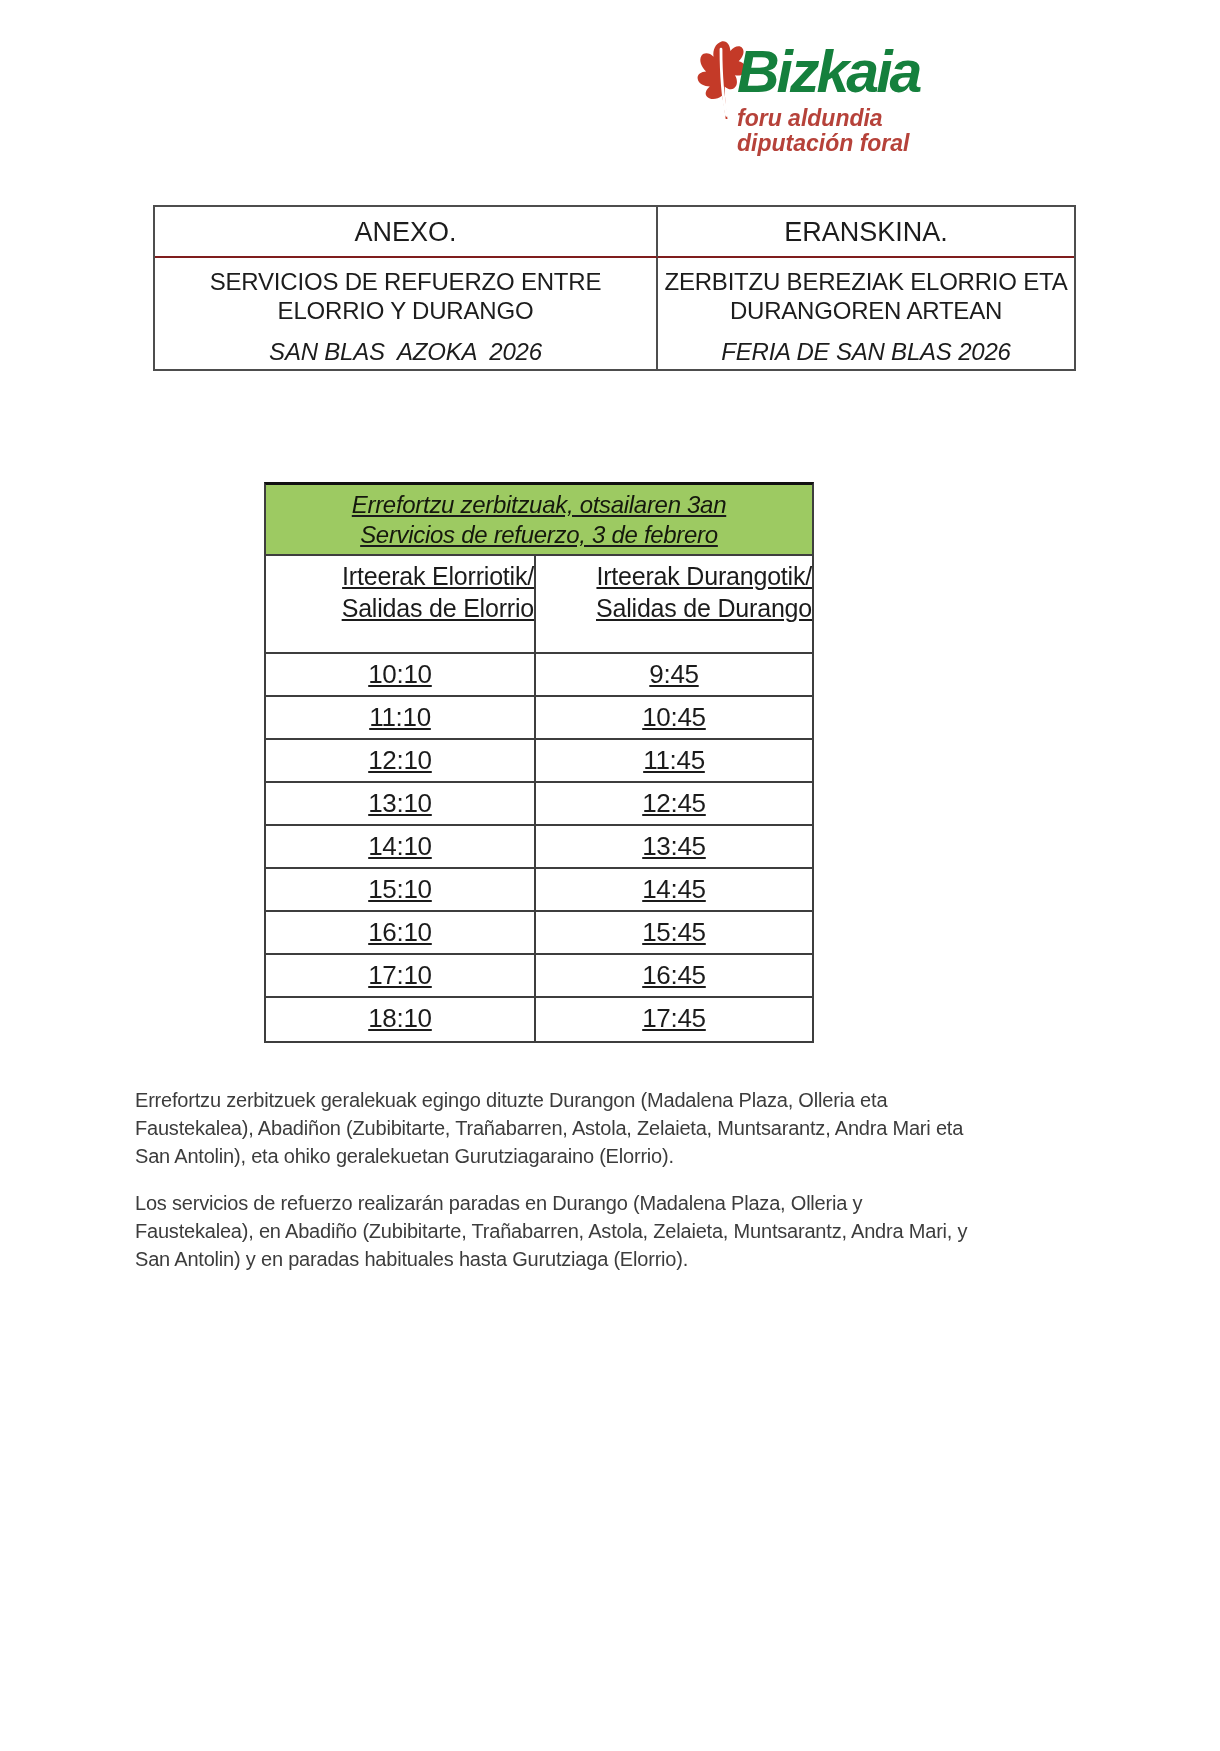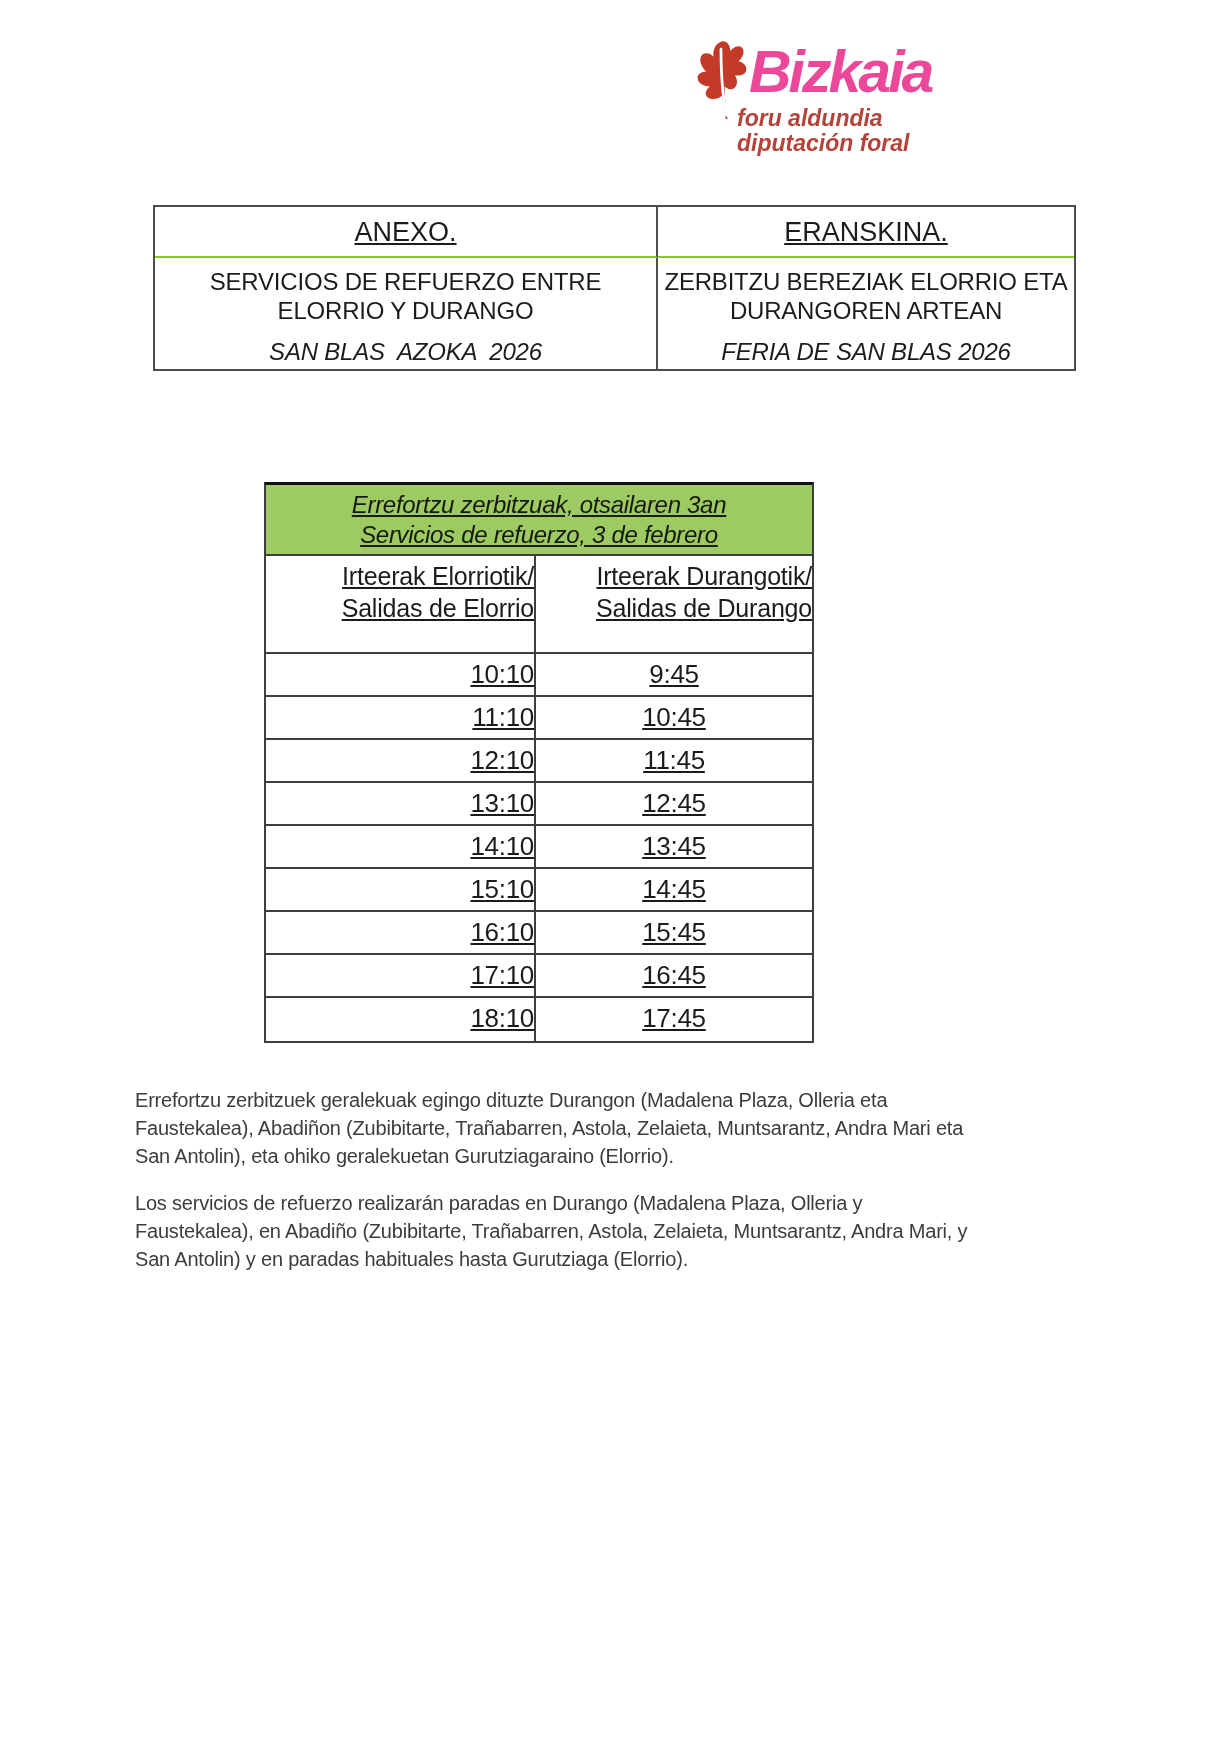--- a/index.html
+++ b/index.html
@@ -7,60 +7,60 @@
   body { font-family:"Liberation Sans", sans-serif; }
   .page {
     position:relative; width:1220px; height:1751px;
     background:#ffffff; overflow:hidden;
   }
 
   
   .logo { position:absolute; left:693px; top:36px; width:320px; height:130px; }
   .leaf { position:absolute; left:0; top:2px; width:56px; height:82px; }
   .brand {
-    position:absolute; left:56px; top:4px;
+    position:absolute; left:44px; top:4px;
     font-size:59px; font-weight:700; font-style:italic;
-    letter-spacing:-3px; color:#ec4899; line-height:64px;
+    letter-spacing:-3px; color:#15803d; line-height:64px;
   }
   .logo-sub {
     position:absolute; left:44px; top:70px;
     font-size:23px; font-style:italic; font-weight:600;
     line-height:25px; color:#b6423a;
   }
 
   
   .annex {
     position:absolute; left:153px; top:205px; width:923px;
     border:2px solid #4d4d4d;
     display:grid; grid-template-columns:503px 1fr;
     color:#1c1c1c; text-align:center;
   }
   .annex .cell-l { border-right:2px solid #4d4d4d; }
-  .annex .r1 { height:51px; line-height:51px; font-size:27px; border-bottom:2px solid #84cc16;text-decoration:underline; }
+  .annex .r1 { height:51px; line-height:51px; font-size:27px; border-bottom:2px solid #7f1d1d; }
   .annex .r2 { height:111px; padding-top:9px; }
   .annex .tline { font-size:24px; line-height:29px; letter-spacing:-0.2px; }
   .annex .tline3 { font-size:24px; line-height:29px; margin-top:12px; white-space:pre-wrap; letter-spacing:-0.2px;font-style:italic; }
 
   
   .sched {
     position:absolute; left:264px; top:482px; width:550px;
     border:2px solid #3e3e3e; border-top:3px solid #111111;
     color:#1b1b1b; text-align:center;text-decoration:underline;
   }
   .sched-head {
     height:71px; background:#9dca62; border-bottom:2px solid #3e3e3e;
     font-style:italic; font-size:24px; line-height:30px; padding-top:5px;
     color:#15180d; letter-spacing:-0.3px;
   }
   .sched-cols { display:grid; grid-template-columns:270px 1fr; border-bottom:2px solid #3e3e3e; height:98px; }
   .sched-cols .c1 { border-right:2px solid #3e3e3e; }
   .sched-cols .colcell { padding-top:4px; font-size:25px; line-height:32px; letter-spacing:-0.2px;text-align:right; }
   .srow { display:grid; grid-template-columns:270px 1fr; height:43px; border-bottom:2px solid #3e3e3e; }
   .srow:last-child { border-bottom:none; }
-  .srow .c1 { border-right:2px solid #3e3e3e;text-align:right; }
+  .srow .c1 { border-right:2px solid #3e3e3e; }
   .srow div { line-height:41px; font-size:26px; letter-spacing:-0.3px; }
 
   
   .notes { position:absolute; left:135px; top:1086px; width:838px; color:#3c3c3c; }
   .notes p { font-size:20px; line-height:28px; letter-spacing:-0.2px; }
   .notes p + p { margin-top:19px; }
 </style>
 </head>
 <body>
 

